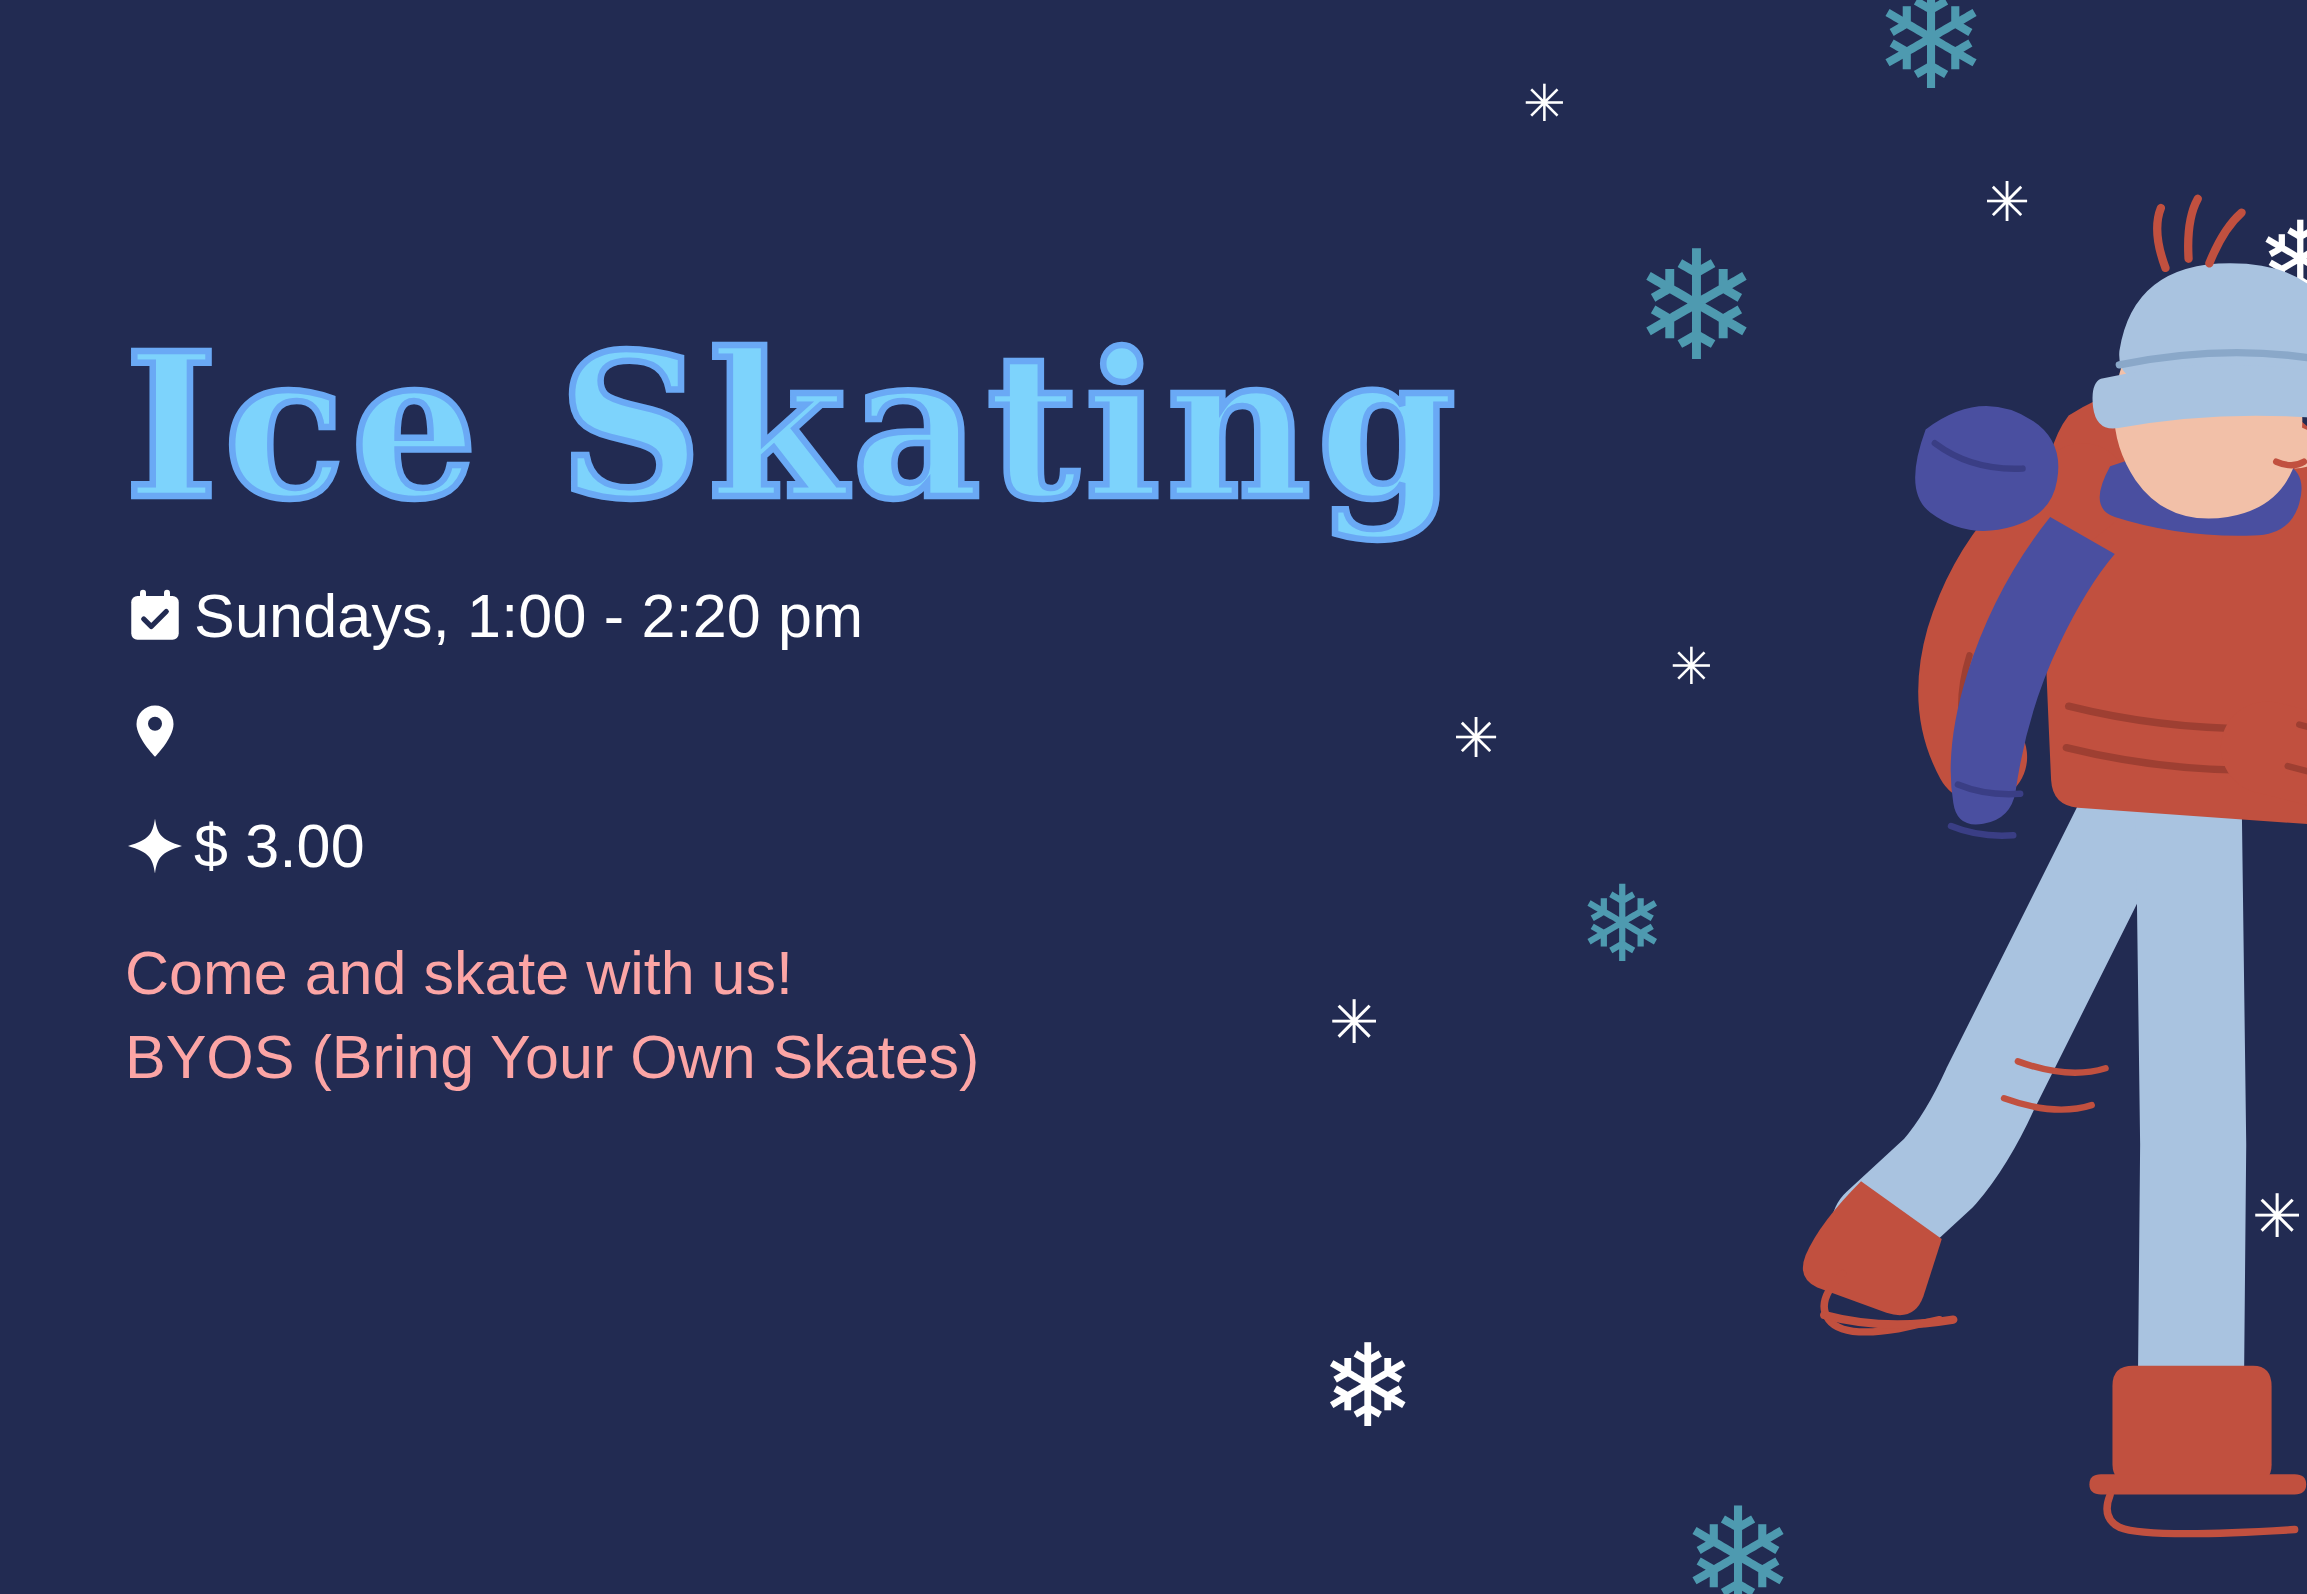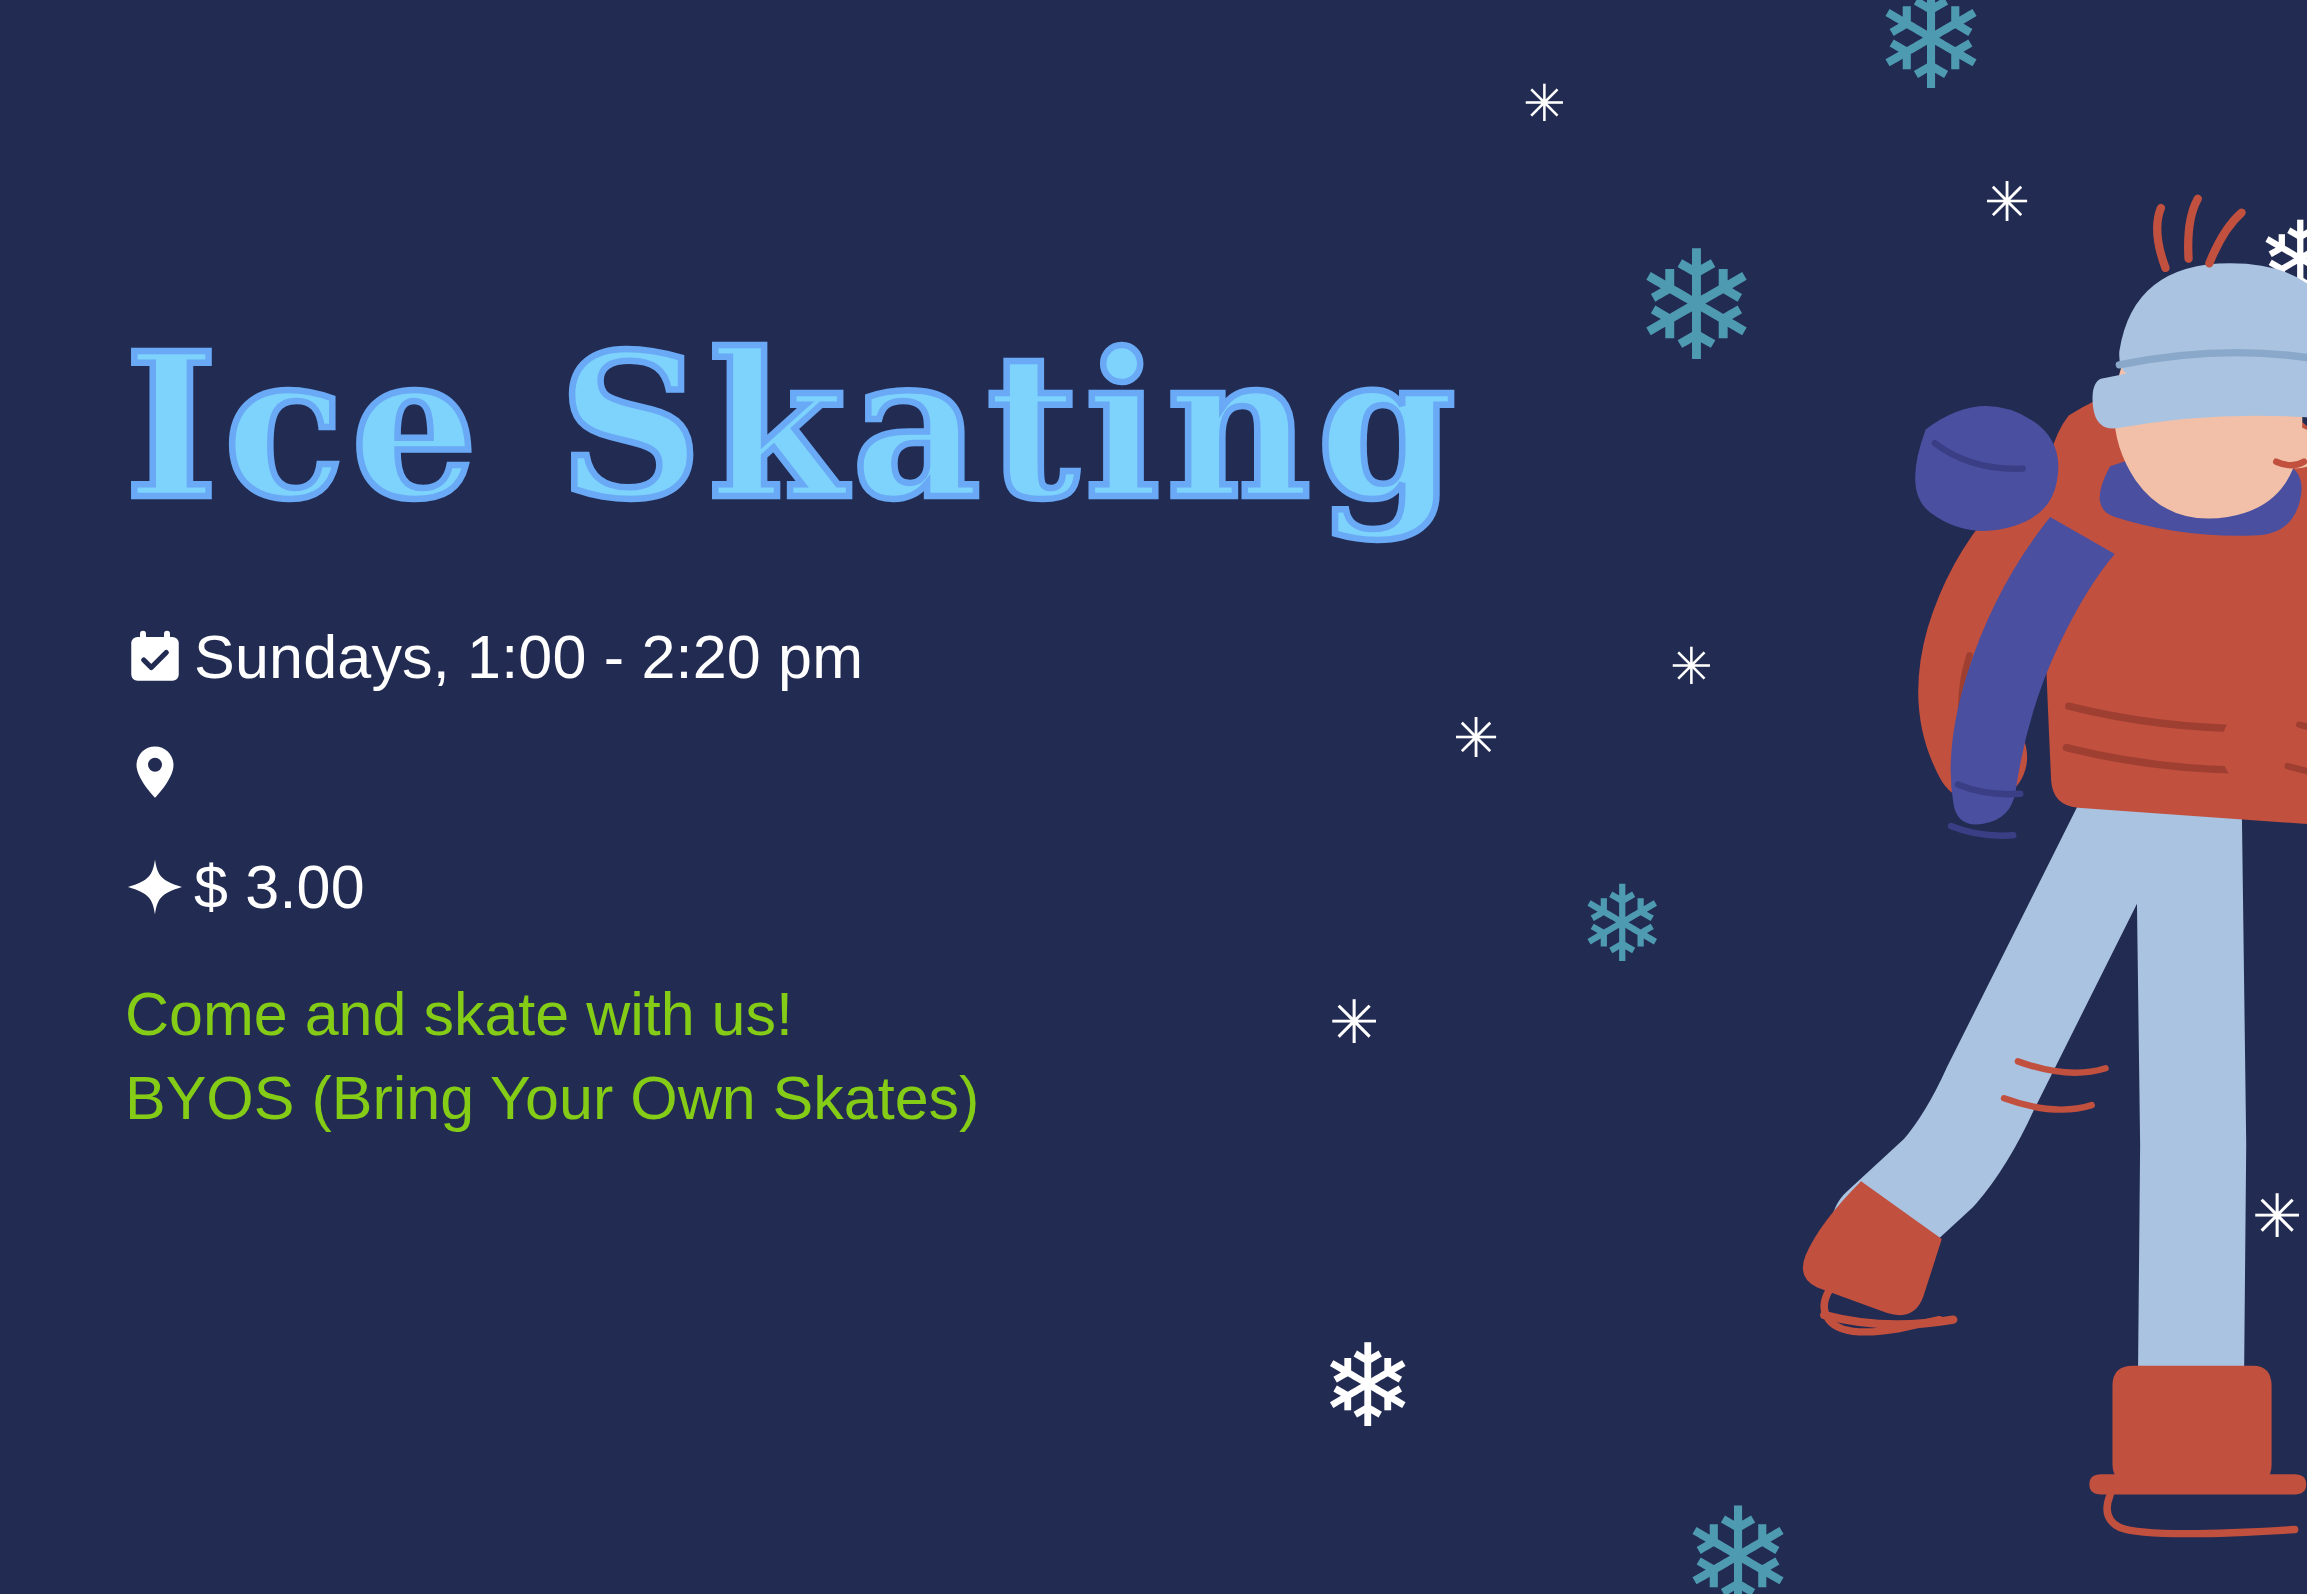--- a/index.html
+++ b/index.html
@@ -38,21 +38,21 @@
     font-family:"DejaVu Serif", serif;
     font-weight:700;
     font-size:198px;
     letter-spacing:6.5px;
     color:#7dd3fc;
     line-height:1.05;
     white-space:nowrap;
     text-shadow:0 0 0 #6aa9f5;
     -webkit-text-stroke:6.5px #6aa9f5;
   }
-  .info-list { margin-top:96px; }
+  .info-list { margin-top:55px; }
   .info-row {
     display:flex;
     align-items:center;
     margin-bottom:55px;
     height:60px;
   }
   .info-icon {
     width:69px;
     min-width:69px;
     height:60px;
@@ -62,21 +62,21 @@
   }
   .info-text {
     color:#ffffff;
     font-size:61px;
     font-family:"Liberation Sans", sans-serif;
     letter-spacing:0.2px;
     white-space:nowrap;
   }
   .blurb {
     margin-top:32px;
-    color:#84cc16;
+    color:#fca5a5;
     font-size:61px;
     line-height:1.38;
     white-space:nowrap;
   }
 
   
   .illustration {
     position:absolute;
     right:-18.5px;
     top:0;

